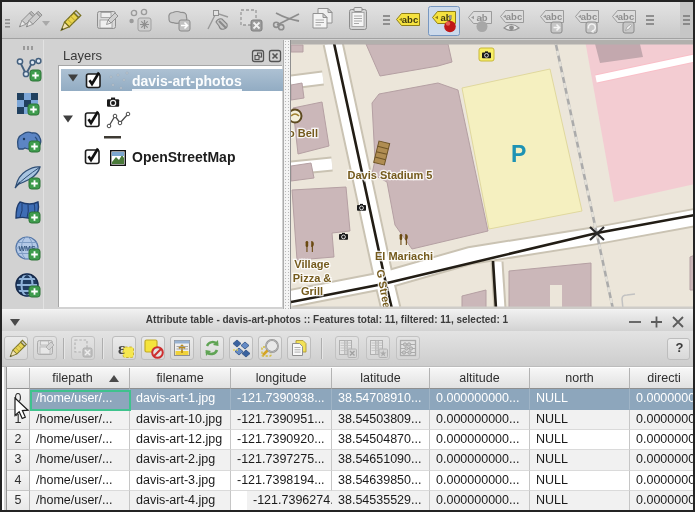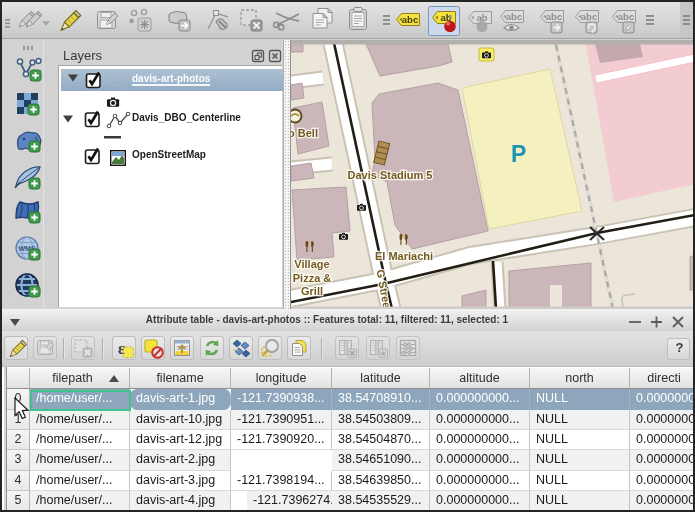--- a/index.html
+++ b/index.html
@@ -7,21 +7,21 @@
   .topbar{position:absolute;left:2px;top:2px;width:691px;height:36px;
     background:linear-gradient(180deg,#e3e3e3 0%,#d5d5d5 55%,#c8c8c8 100%);
     border-bottom:1px solid #a2a2a2;}
   .leftbar{position:absolute;left:2px;top:40px;width:42px;height:269px;background:#d2d2d2;border-right:1px solid #e2e2e2;box-sizing:border-box;}
   .lpanel{position:absolute;left:44px;top:40px;width:239px;height:269px;background:#d2d2d2;}
   .ltitle{position:absolute;left:19px;top:8px;font-size:13px;color:#3a3a3a;}
   .tree{position:absolute;left:14px;top:25px;width:224px;height:242px;background:#ffffff;
         border-top:1px solid #a6a6a6;border-left:1px solid #a6a6a6;box-sizing:border-box;}
   .selrow{position:absolute;left:2px;top:3px;width:222px;height:22px;
         background:linear-gradient(180deg,#adc1d3,#92acc3);}
-  .tname{font-weight:bold;font-size:10px;color:#1c1c1c;white-space:nowrap;}
+  .tname{font-weight:bold;font-size:14px;color:#1c1c1c;white-space:nowrap;}
   .split{position:absolute;left:283px;top:40px;width:8px;height:269px;
      background:#f4f4f4 0 0;background-image:radial-gradient(#b9b9b9 36%, rgba(0,0,0,0) 37%);background-size:3px 3px;
      border-left:1px solid #adadad;}
   .map{position:absolute;left:290px;top:40px;width:405px;height:269px;background:#ece6da;border-left:1px solid #8f8f8f;box-sizing:border-box;}
   .attr{position:absolute;left:2px;top:309px;width:691px;height:201px;background:#d8d8d8;}
   .atitle{position:absolute;left:0;top:0;width:691px;height:22px;
     background:linear-gradient(180deg,#f0f0f0,#d2d2d2);border-top:1px solid #f3f3f3;box-sizing:border-box;}
   .atext{position:absolute;left:35px;top:4px;width:580px;text-align:center;font-size:10px;
     font-weight:bold;color:#3c3c3c;}
   .atoolbar{position:absolute;left:0;top:22px;width:691px;height:36px;
@@ -323,21 +323,20 @@
           <rect x="45" y="70" width="17" height="2.5" fill="#3e3a33"></rect>
           <rect x="26.5" y="84" width="13.5" height="13.5" rx="2" fill="#fdfdfd" stroke="#1d1d1d" stroke-width="1.6"></rect>
           <path d="M29.5,90.2 L32.0,94 L39.0,82.5" fill="none" stroke="#111111" stroke-width="2.6"></path>
           <g transform="translate(51,84)">
             <rect x="0.7" y="0.7" width="14.6" height="14.6" fill="#ffffff" stroke="#111111" stroke-width="1.4"></rect>
             <path d="M2,12 L6,7 L9,10 L12,5 L14,8 L14,14 L2,14 Z" fill="#4a7a3a"></path>
             <rect x="2" y="2" width="12" height="4" fill="#7da7cf"></rect>
           </g>
         </svg>
         <div class="tname" style="position:absolute;left:73px;top:6.5px;color:#fbfdfe;border-bottom:2px solid #f2f6fa;padding-bottom:0px;">davis-art-photos</div>
-        <div class="tname" style="position:absolute;left:73px;top:45.5px;">Davis_DBO_Centerline</div>
         <div class="tname" style="position:absolute;left:73px;top:83px;">OpenStreetMap</div>
       </div>
     </div>
     <div class="split"></div>
     <div class="map">
       <svg width="404" height="269" viewBox="0 0 404 269" style="position:absolute;left:0;top:0">
         <rect x="0" y="0" width="404" height="269" fill="#ece6da"></rect>
         <polygon points="294,0 404,0 404,144 323,162" fill="#f3ccd2"></polygon>
         <polygon points="303,0 348,0 352,17 309,23" fill="#c3a8ae"></polygon>
         <path d="M305,39 L404,18" stroke="#f9bfc8" stroke-width="9" fill="none"></path>
@@ -578,21 +577,21 @@
         <div class="th" style="left:229px;width:100px;">longitude</div>
         <div class="th" style="left:428px;width:99px;">altitude</div>
         <div class="th" style="left:330px;width:97px;">latitude</div>
         <div class="th" style="left:528px;width:99px;">north</div>
         <div class="th" style="left:628px;width:68px;">directi</div>
         <svg width="12" height="10" style="position:absolute;left:106px;top:7px">
           <path d="M1,8 L11,8 L6,1 Z" fill="#4a4a4a"></path>
         </svg>
         <div class="rh" style="left:5px;top:22.30px;height:20.34px;line-height:19.34px;">0</div>
         <div class="cell selcell" style="left:28px;top:22.30px;width:100px;height:20.34px;line-height:19.34px;padding-left:6px;">/home/user/...</div>
-        <div class="cell selcell" style="left:128px;top:22.30px;width:101px;height:20.34px;line-height:19.34px;padding-left:6px;border-radius:7px;">davis-art-1.jpg</div>
+        <div class="cell selcell" style="left:128px;top:22.30px;width:101px;height:20.34px;line-height:19.34px;padding-left:6px;">davis-art-1.jpg</div>
         <div class="cell selcell" style="left:229px;top:22.30px;width:101px;height:30px;line-height:19.34px;padding-left:6px;">-121.7390938...</div>
         <div class="cell selcell" style="left:330px;top:22.30px;width:98px;height:20.34px;line-height:19.34px;padding-left:6px;">38.54708910...</div>
         <div class="cell selcell" style="left:428px;top:22.30px;width:100px;height:20.34px;line-height:19.34px;padding-left:6px;">0.000000000...</div>
         <div class="cell selcell" style="left:528px;top:22.30px;width:100px;height:20.34px;line-height:19.34px;padding-left:6px;">NULL</div>
         <div class="cell selcell" style="left:628px;top:22.30px;width:69px;height:20.34px;line-height:19.34px;padding-left:6px;">0.0000000</div>
         <div class="rh" style="left:5px;top:42.64px;height:20.34px;line-height:19.34px;">1</div>
         <div class="cell odd" style="left:28px;top:42.64px;width:100px;height:20.34px;line-height:19.34px;padding-left:6px;">/home/user/...</div>
         <div class="cell odd" style="left:128px;top:42.64px;width:101px;height:20.34px;line-height:19.34px;padding-left:6px;">davis-art-10.jpg</div>
         <div class="cell odd" style="left:229px;top:42.64px;width:101px;height:20.34px;line-height:19.34px;padding-left:6px;">-121.7390951...</div>
         <div class="cell odd" style="left:330px;top:42.64px;width:98px;height:20.34px;line-height:19.34px;padding-left:6px;">38.54503809...</div>
@@ -603,20 +602,21 @@
         <div class="cell" style="left:28px;top:62.98px;width:100px;height:20.34px;line-height:19.34px;padding-left:6px;">/home/user/...</div>
         <div class="cell" style="left:128px;top:62.98px;width:101px;height:20.34px;line-height:19.34px;padding-left:6px;">davis-art-12.jpg</div>
         <div class="cell" style="left:229px;top:62.98px;width:101px;height:20.34px;line-height:19.34px;padding-left:6px;">-121.7390920...</div>
         <div class="cell" style="left:330px;top:62.98px;width:98px;height:20.34px;line-height:19.34px;padding-left:6px;">38.54504870...</div>
         <div class="cell" style="left:428px;top:62.98px;width:100px;height:20.34px;line-height:19.34px;padding-left:6px;">0.000000000...</div>
         <div class="cell" style="left:528px;top:62.98px;width:100px;height:20.34px;line-height:19.34px;padding-left:6px;">NULL</div>
         <div class="cell" style="left:628px;top:62.98px;width:69px;height:20.34px;line-height:19.34px;padding-left:6px;">0.0000000</div>
         <div class="rh" style="left:5px;top:83.32px;height:20.34px;line-height:19.34px;">3</div>
         <div class="cell odd" style="left:28px;top:83.32px;width:100px;height:20.34px;line-height:19.34px;padding-left:6px;">/home/user/...</div>
         <div class="cell odd" style="left:128px;top:83.32px;width:101px;height:20.34px;line-height:19.34px;padding-left:6px;">davis-art-2.jpg</div>
+        <div class="cell odd" style="left:229px;top:83.32px;width:101px;height:20.34px;line-height:19.34px;padding-left:6px;">-121.7397275...</div>
         <div class="cell odd" style="left:330px;top:83.32px;width:98px;height:20.34px;line-height:19.34px;padding-left:6px;">38.54651090...</div>
         <div class="cell odd" style="left:428px;top:83.32px;width:100px;height:20.34px;line-height:19.34px;padding-left:6px;">0.000000000...</div>
         <div class="cell odd" style="left:528px;top:83.32px;width:100px;height:20.34px;line-height:19.34px;padding-left:6px;">NULL</div>
         <div class="cell odd" style="left:628px;top:83.32px;width:69px;height:20.34px;line-height:19.34px;padding-left:6px;">0.0000000</div>
         <div class="rh" style="left:5px;top:103.66px;height:20.34px;line-height:19.34px;">4</div>
         <div class="cell" style="left:28px;top:103.66px;width:100px;height:20.34px;line-height:19.34px;padding-left:6px;">/home/user/...</div>
         <div class="cell" style="left:128px;top:103.66px;width:101px;height:20.34px;line-height:19.34px;padding-left:6px;">davis-art-3.jpg</div>
         <div class="cell" style="left:229px;top:103.66px;width:101px;height:20.34px;line-height:19.34px;padding-left:6px;">-121.7398194...</div>
         <div class="cell" style="left:330px;top:103.66px;width:98px;height:20.34px;line-height:19.34px;padding-left:6px;">38.54639850...</div>
         <div class="cell" style="left:428px;top:103.66px;width:100px;height:20.34px;line-height:19.34px;padding-left:6px;">0.000000000...</div>

